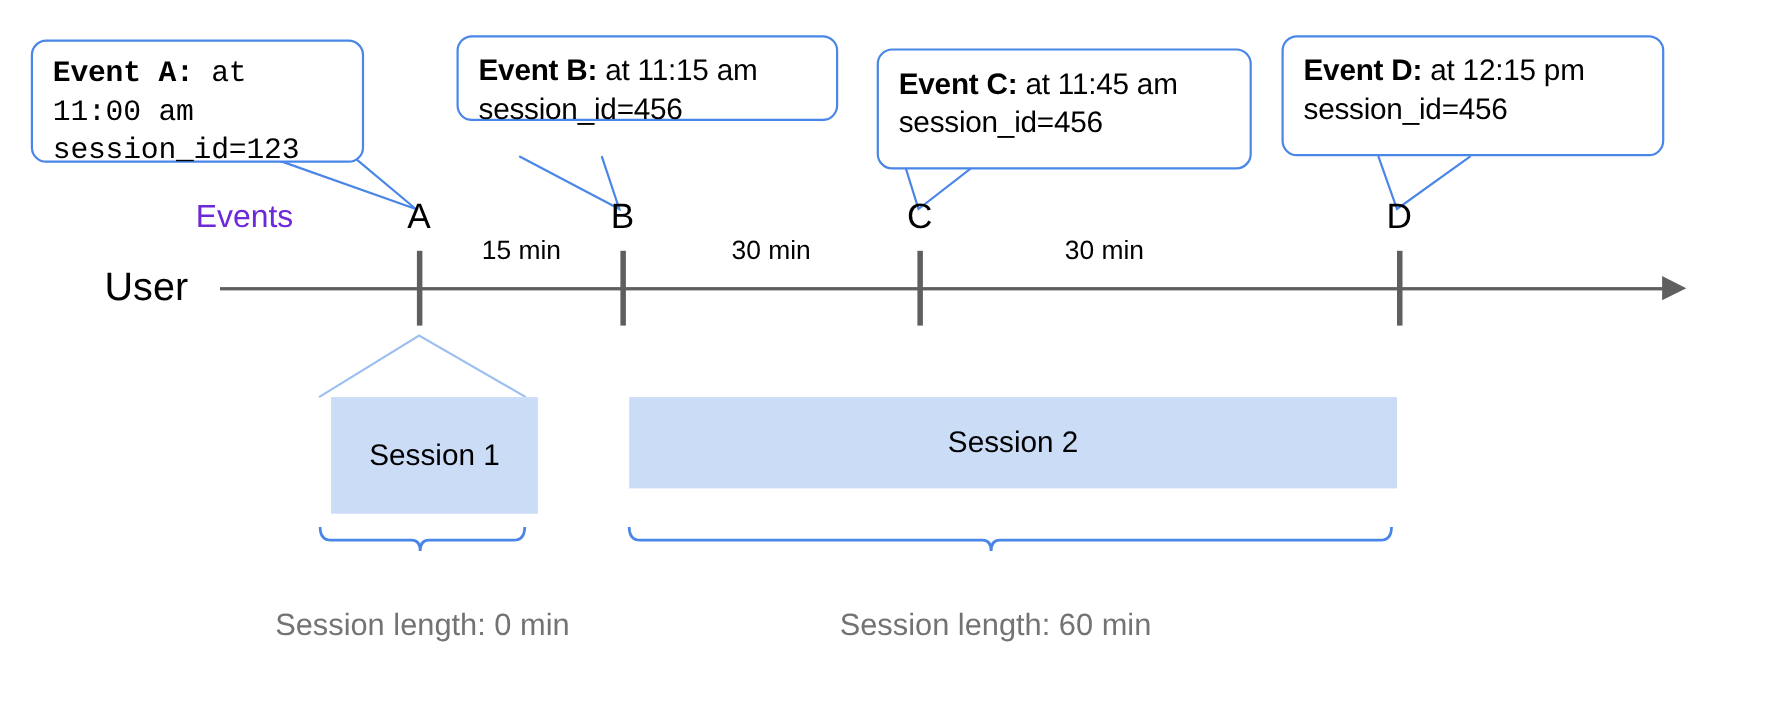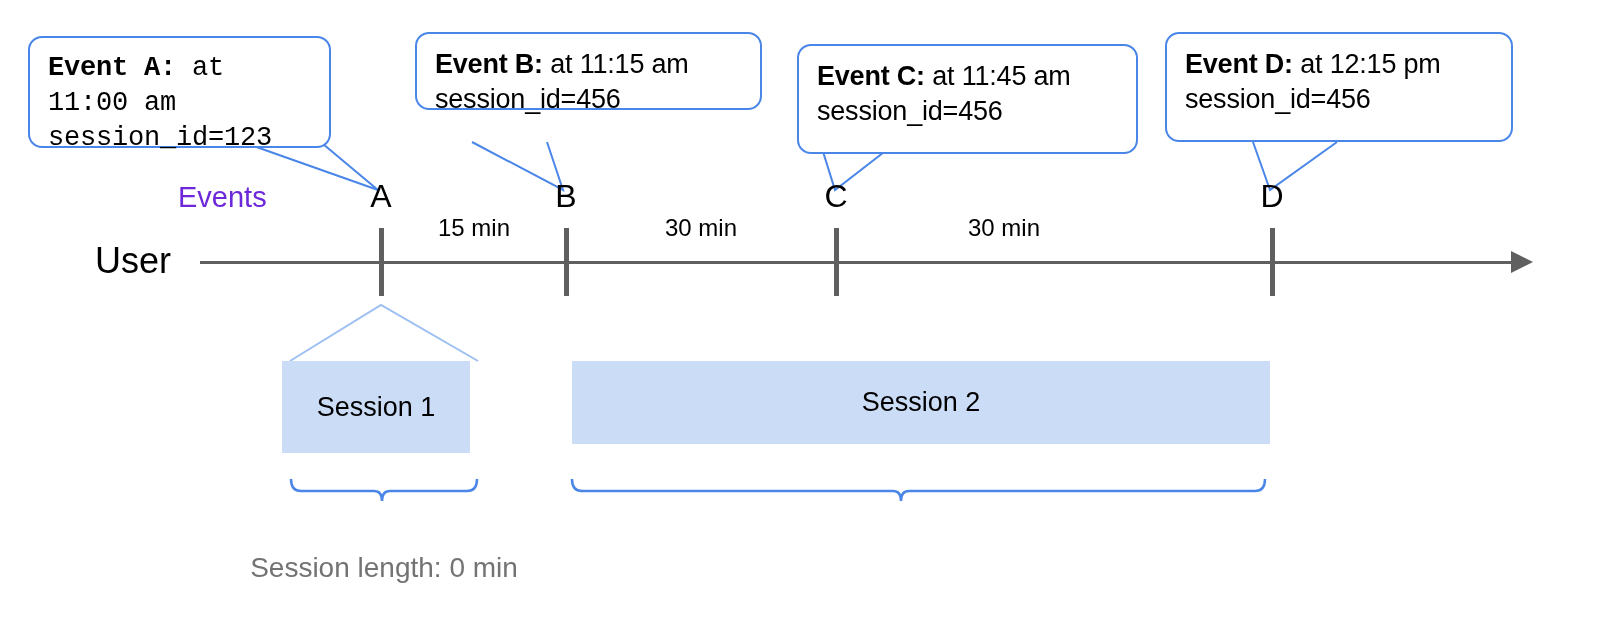--- a/index.html
+++ b/index.html
@@ -202,23 +202,24 @@
   <div class="gap-label" style="left:934px; top:214px; width:140px;">30 min</div>
 
   <div class="axis-line" style="left:200px; top:261px; width:1315px;"></div>
   <div class="axis-arrow" style="left:1511px; top:251px;"></div>
 
   <div class="tick" style="left:379px; top:228px; height:68px;"></div>
   <div class="tick" style="left:564px; top:228px; height:68px;"></div>
   <div class="tick" style="left:834px; top:228px; height:68px;"></div>
   <div class="tick" style="left:1270px; top:228px; height:68px;"></div>
 
-  <div class="session-bar" style="left:282px; top:361px; width:188px; height:92px;justify-content:center;">
+  <div class="session-bar" style="left:301px; top:361px; width:188px; height:106px;justify-content:center;">
     <span>Session 1</span>
   </div>
 
   <div class="session-bar" style="left:572px; top:361px; width:698px; height:83px;">
     <span>Session 2</span>
   </div>
 
   <div class="session-length" style="left:234px; top:552px; width:300px;">Session length: 0 min</div>
+  <div class="session-length" style="left:750px; top:552px; width:310px;">Session length: 60 min</div>
 
 </div>
 
 </body></html>

